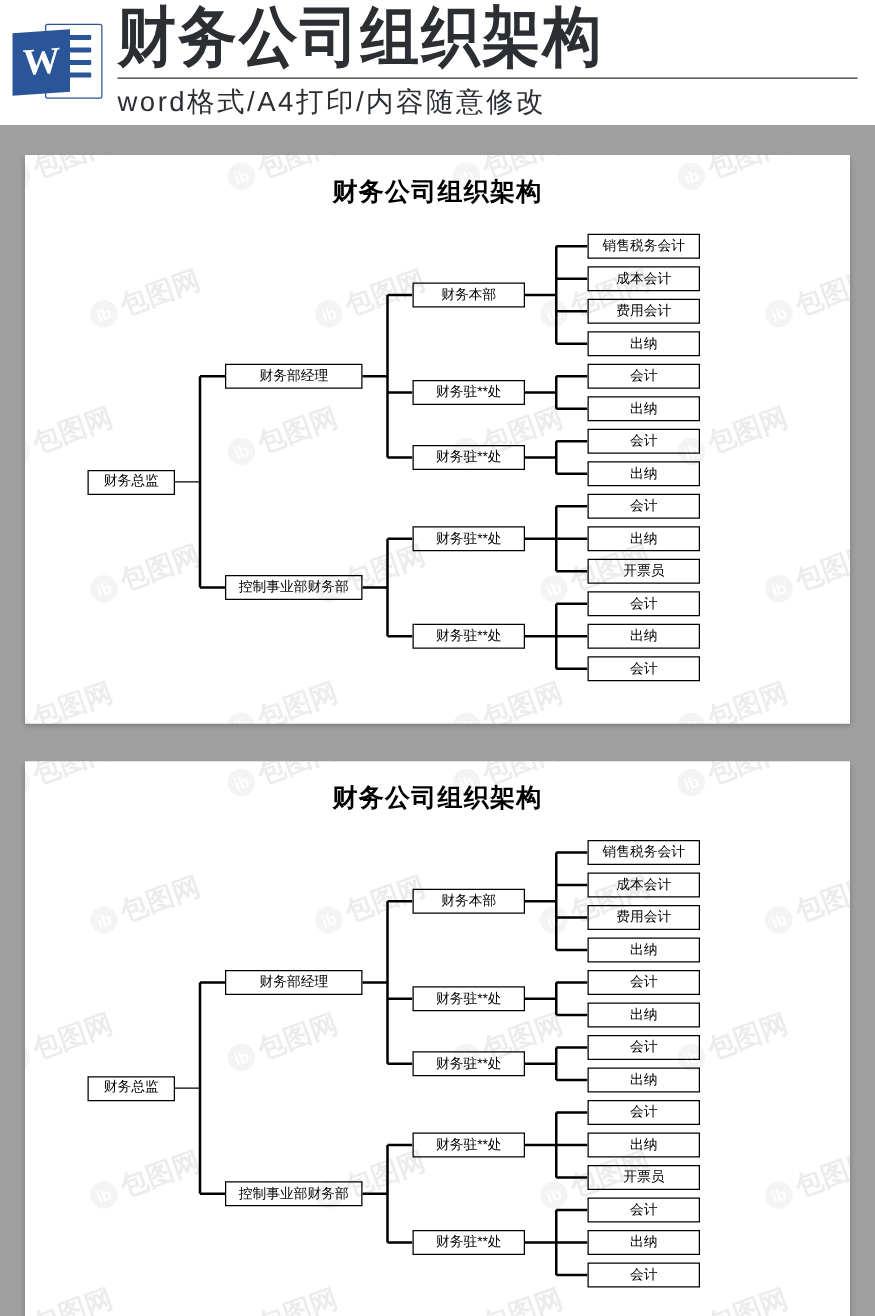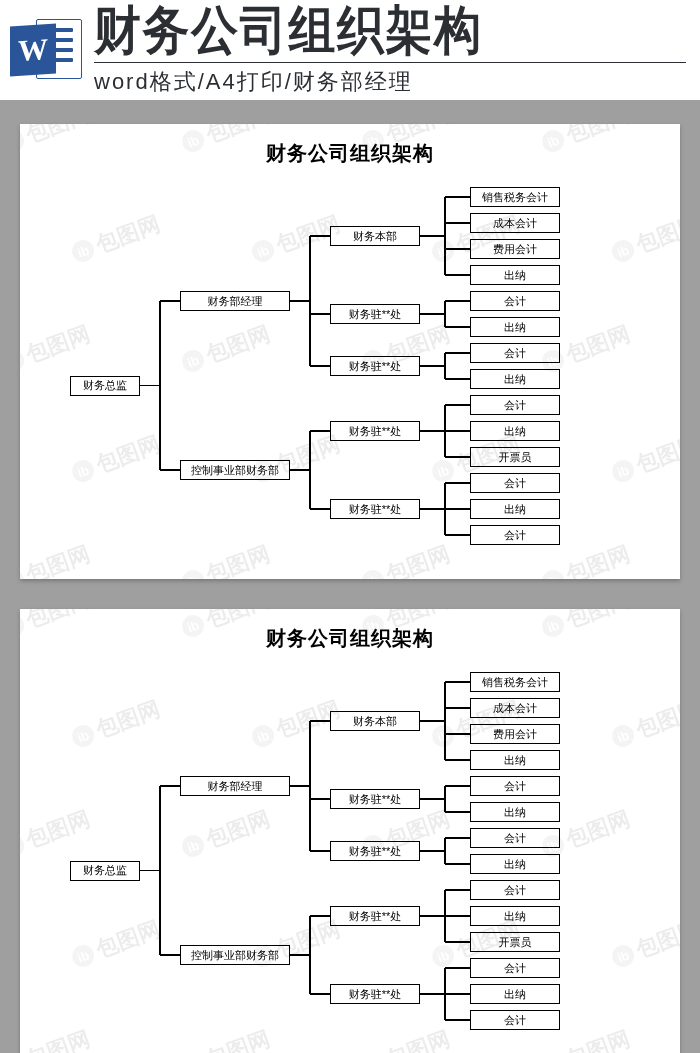--- a/index.html
+++ b/index.html
@@ -166,21 +166,21 @@
       <div class="back">
         <div class="line l1"></div>
           <div class="line l2"></div>
         <div class="line l3"></div>
           <div class="line l4"></div>
       </div>
       <div class="front">W</div>
     </div>
     <div class="header-texts">
       <div class="big-title">财务公司组织架构</div>
-      <div class="sub-title">word格式/A4打印/财务部经理</div>
+      <div class="sub-title">word格式/A4打印/内容随意修改</div>
     </div>
   </div>
 
   <div class="canvas">
 
     <div class="doc-card">
       <div class="card-title">财务公司组织架构</div>
       <div class="chart js-chart" style="height: 384px;">
           <div class="node" style="left: 50px; top: 198.5px; width: 70px; height: 20px;">财务总监</div>
           <div class="hline" style="left: 120px; top: 207.75px; width: 20px;"></div>

